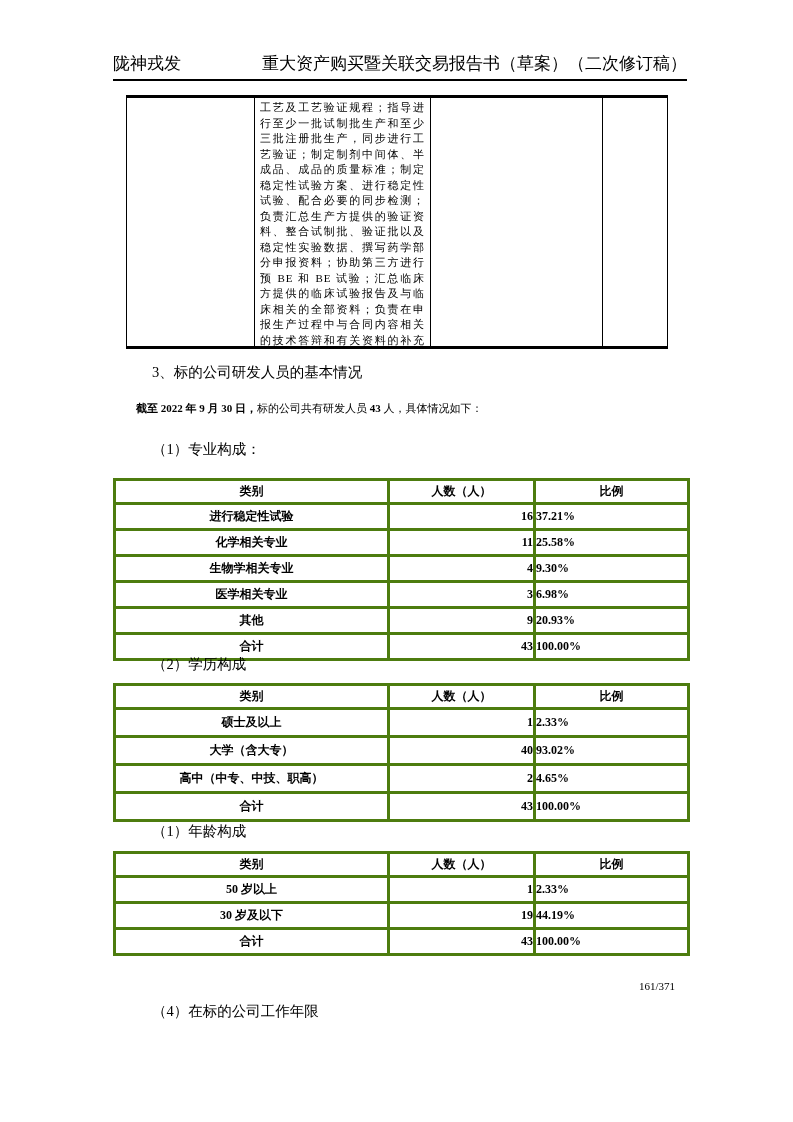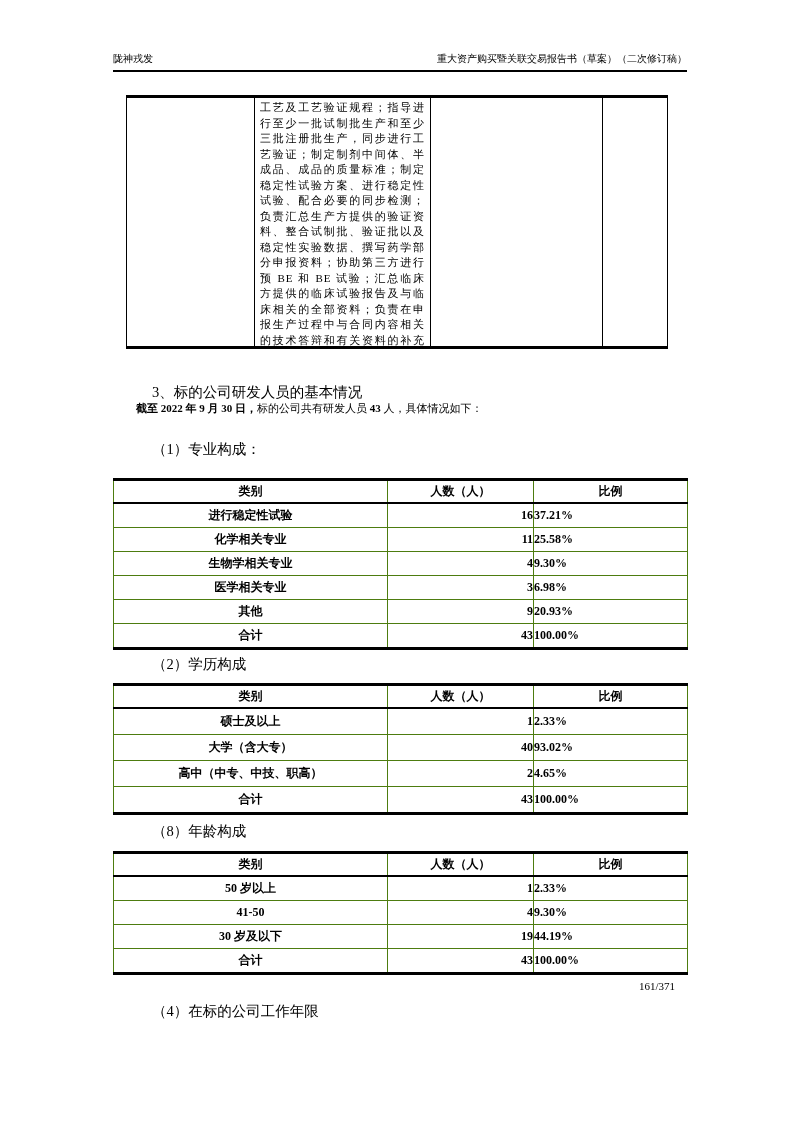--- a/index.html
+++ b/index.html
@@ -2,50 +2,50 @@
 <html><head>
 <meta charset="utf-8">
 <style>
   html,body{margin:0;padding:0;background:#fff;}
   .page{position:relative;width:793px;height:1122px;background:#fff;
         font-family:"Liberation Serif", serif;color:#000;overflow:hidden;}
 
   
   .header{position:absolute;left:113px;top:52px;width:574px;
           display:flex;justify-content:space-between;align-items:flex-end;
-          font-size:10px;border-bottom:2px solid #000;padding-bottom:4px;}
+          font-size:17px;border-bottom:2px solid #000;padding-bottom:4px;}
 
   
   .carry{position:absolute;left:126px;top:95px;width:542px;height:254px;
          box-sizing:border-box;display:flex;
          border:1px solid #000;border-top:3px solid #000;border-bottom:3px solid #000;}
   .carry .col{box-sizing:border-box;height:100%;border-right:1px solid #000;}
   .carry .col1{width:128px;}
   .carry .col2{width:176px;overflow:hidden;}
   .carry .col3{width:172px;}
   .carry .col4{flex:1;border-right:none;}
   .duty{padding:2px 5px;font-size:11px;line-height:15.5px;letter-spacing:1px;
         text-align:justify;}
 
-  .sec-heading{position:absolute;left:152px;top:383px;font-size:14.5px;}
+  .sec-heading{position:absolute;left:152px;top:363px;font-size:14.5px;}
   .intro{position:absolute;left:136px;top:401px;font-size:11px;}
   .sub{position:absolute;left:152px;font-size:14.5px;}
   .sub1{top:440px;}
   .sub2{top:655px;}
   .sub3{top:822px;}
   .sub4{top:1002px;}
 
   table.t{position:absolute;left:113px;width:574px;border-collapse:collapse;
           table-layout:fixed;font-size:12px;font-weight:bold;
           border-top:3px solid #000;border-bottom:3px solid #000;
           border-left:1px solid #000;border-right:1px solid #000;}
   table.t col.w1{width:274px;}
   table.t col.w2{width:146px;}
   table.t col.w3{width:154px;}
-  table.t th,table.t td{border:1px solid #4d7c0f;padding:0;vertical-align:middle;}
+  table.t th,table.t td{border:3px solid #4d7c0f;padding:0;vertical-align:middle;}
   table.t thead th{border-bottom:2px solid #000;text-align:center;height:21px;}
   td.c1{text-align:center;}
   td.c2{text-align:right;padding-right:5px;}
   td.c3{padding-right:10px;}
   .t1{top:478px;} .t1 td{height:23px;}
   .t2{top:683px;} .t2 thead th{height:23px;} .t2 td{height:25px;}
   .t3{top:851px;} .t3 thead th{height:20px;} .t3 td{height:23px;}
 
   .pagenum{position:absolute;left:113px;top:980px;width:562px;
            text-align:right;font-weight:normal;font-size:11px;}
@@ -154,21 +154,21 @@
           <td class="c3">4.65%</td>
         </tr>
       <tr>
           <td class="c1">合计</td>
           <td class="c2">43</td>
           <td class="c3">100.00%</td>
         </tr>
     </tbody>
   </table>
 
-  <div class="sub sub3">（8）年龄构成</div>
+  <div class="sub sub3">（1）年龄构成</div>
 
   <table class="t t3">
     <colgroup>
         <col class="w1">
         <col class="w2">
         <col class="w3">
       </colgroup>
     <thead>
       <tr>
         <th>类别</th>
@@ -176,25 +176,20 @@
         <th>比例</th>
       </tr>
     </thead>
     <tbody>
       <tr>
           <td class="c1">50 岁以上</td>
           <td class="c2">1</td>
           <td class="c3">2.33%</td>
         </tr>
       <tr>
-          <td class="c1">41-50</td>
-          <td class="c2">4</td>
-          <td class="c3">9.30%</td>
-        </tr>
-      <tr>
           <td class="c1">30 岁及以下</td>
           <td class="c2">19</td>
           <td class="c3">44.19%</td>
         </tr>
       <tr>
           <td class="c1">合计</td>
           <td class="c2">43</td>
           <td class="c3">100.00%</td>
         </tr>
     </tbody>

